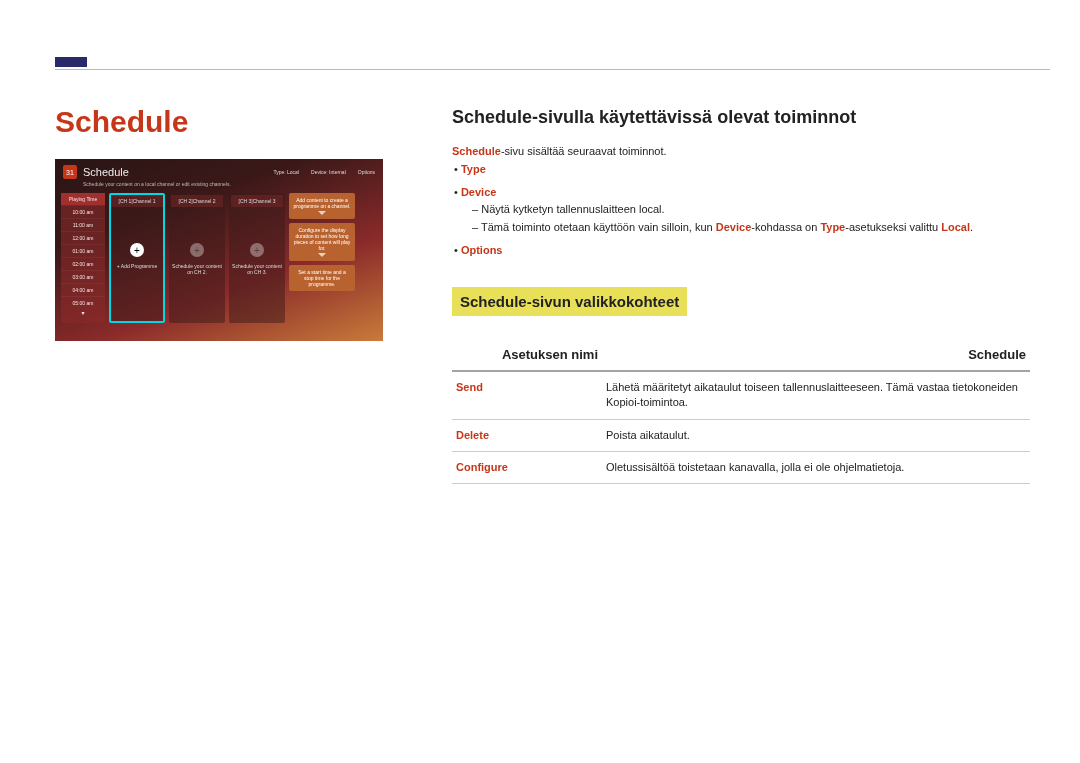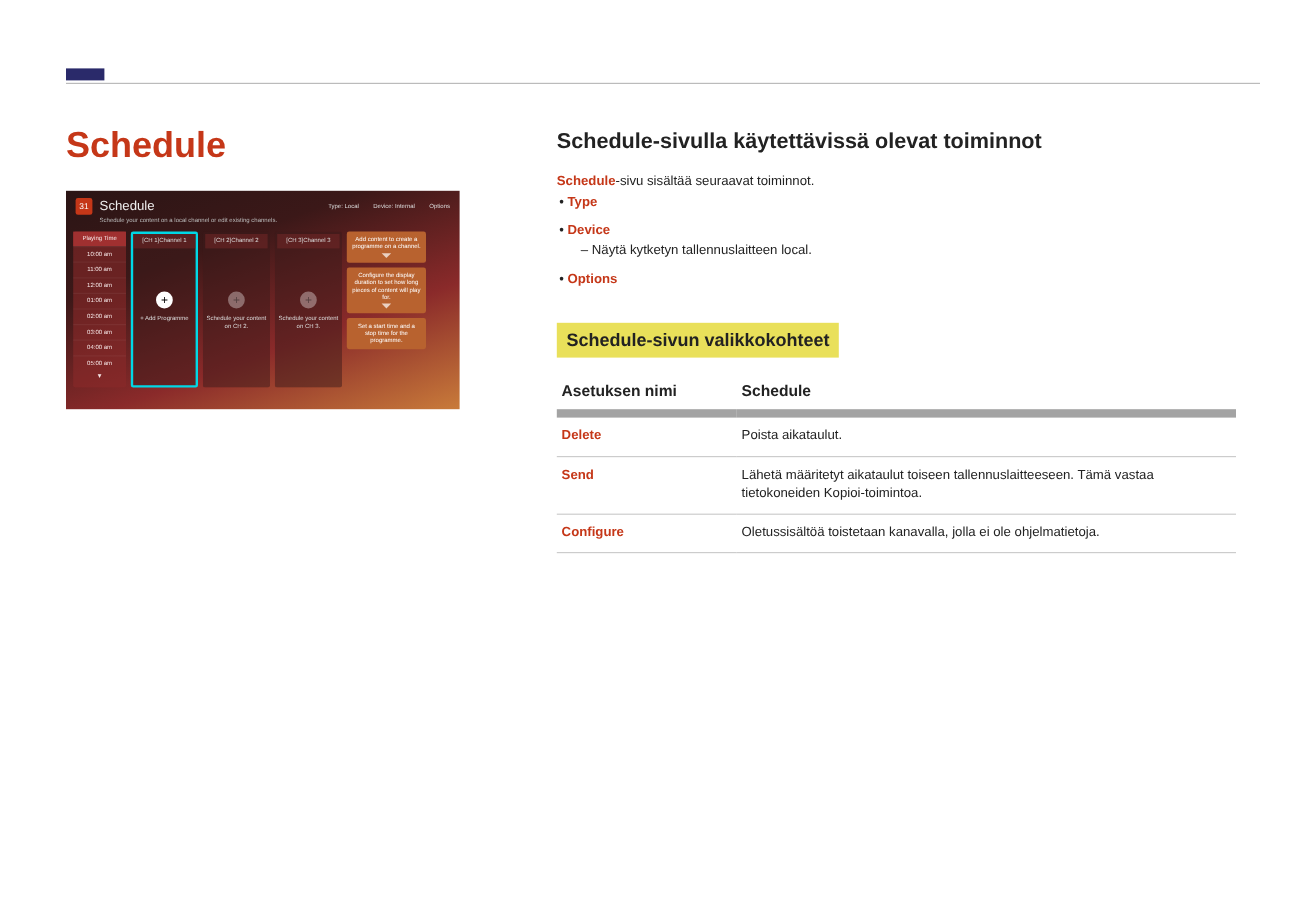--- a/index.html
+++ b/index.html
@@ -134,21 +134,21 @@
   .side-card .tri {
     display:block; margin:2px auto 0;
     width:0;height:0;
     border-left:4px solid transparent;
     border-right:4px solid transparent;
     border-top:4px solid rgba(255,255,255,0.7);
   }
 
   .right-col {
     position: absolute;
-    top: 105px; left: 464px; right: 50px;
+    top: 105px; left: 452px; right: 50px;
     font-size: 11px;
     line-height: 1.4;
   }
   h2.sec {
     font-size: 18px;
     font-weight: bold;
     color: #222;
     margin-bottom: 14px;
   }
   .para { margin-bottom: 2px; }
@@ -162,32 +162,32 @@
   .sub .kw { font-weight: bold; color: #222; }
   .sub .kw-red { font-weight: bold; color: #c53718; }
   h3.menu-hd {
     display: inline-block;
     background: #e9e05a;
     color: #222;
     font-size: 15px;
     font-weight: bold;
     padding: 4px 8px;
     margin-top: 20px;
-    margin-bottom: 13px;
+    margin-bottom: 24px;
   }
   table.opts {
     border-collapse: collapse;
     width: 100%;
   }
   table.opts th {
-    text-align: left;
+    text-align: right;
     font-size: 13px;
     font-weight: bold;
     padding: 6px 4px;
-    border-bottom: 7px solid #a3a3a3;
+    border-bottom: 2px solid #a3a3a3;
   }
   table.opts td {
     padding: 8px 4px;
     font-size: 11px;
     vertical-align: top;
     border-bottom: 1px solid #ccc;
   }
   table.opts td.name { color: #c53718; font-weight: bold; width: 150px; }
   .red-bold { color: #c53718; font-weight: bold; }
 </style>
@@ -265,44 +265,47 @@
   <ul class="bullets">
     <li>
       <span class="kw">Type</span>
       <ul class="sub">
       </ul>
     </li>
     <li>
       <span class="kw">Device</span>
       <ul class="sub">
         <li>Näytä kytketyn tallennuslaitteen local.</li>
+        <li>
+          <span>Tämä toiminto otetaan käyttöön vain silloin, kun </span><span class="kw-red">Device</span><span>-kohdassa on </span><span class="kw-red">Type</span><span>-asetukseksi valittu </span><span class="kw">Local</span><span>.</span>
+        </li>
       </ul>
     </li>
     <li>
       <span class="kw">Options</span>
     </li>
   </ul>
 
   <h3 class="menu-hd">Schedule-sivun valikkokohteet</h3>
 
   <table class="opts">
     <thead>
       <tr>
         <th>Asetuksen nimi</th>
         <th>Schedule</th>
       </tr>
     </thead>
     <tbody>
       <tr>
+        <td class="name">Send</td>
+        <td>Lähetä määritetyt aikataulut toiseen tallennuslaitteeseen. Tämä vastaa tietokoneiden Kopioi-toimintoa.</td>
+      </tr>
+      <tr>
         <td class="name">Delete</td>
         <td>Poista aikataulut.</td>
-      </tr>
-      <tr>
-        <td class="name">Send</td>
-        <td>Lähetä määritetyt aikataulut toiseen tallennuslaitteeseen. Tämä vastaa tietokoneiden Kopioi-toimintoa.</td>
       </tr>
       <tr>
         <td class="name">Configure</td>
         <td>Oletussisältöä toistetaan kanavalla, jolla ei ole ohjelmatietoja.</td>
       </tr>
     </tbody>
   </table>
 </div>
 
 </body></html>

